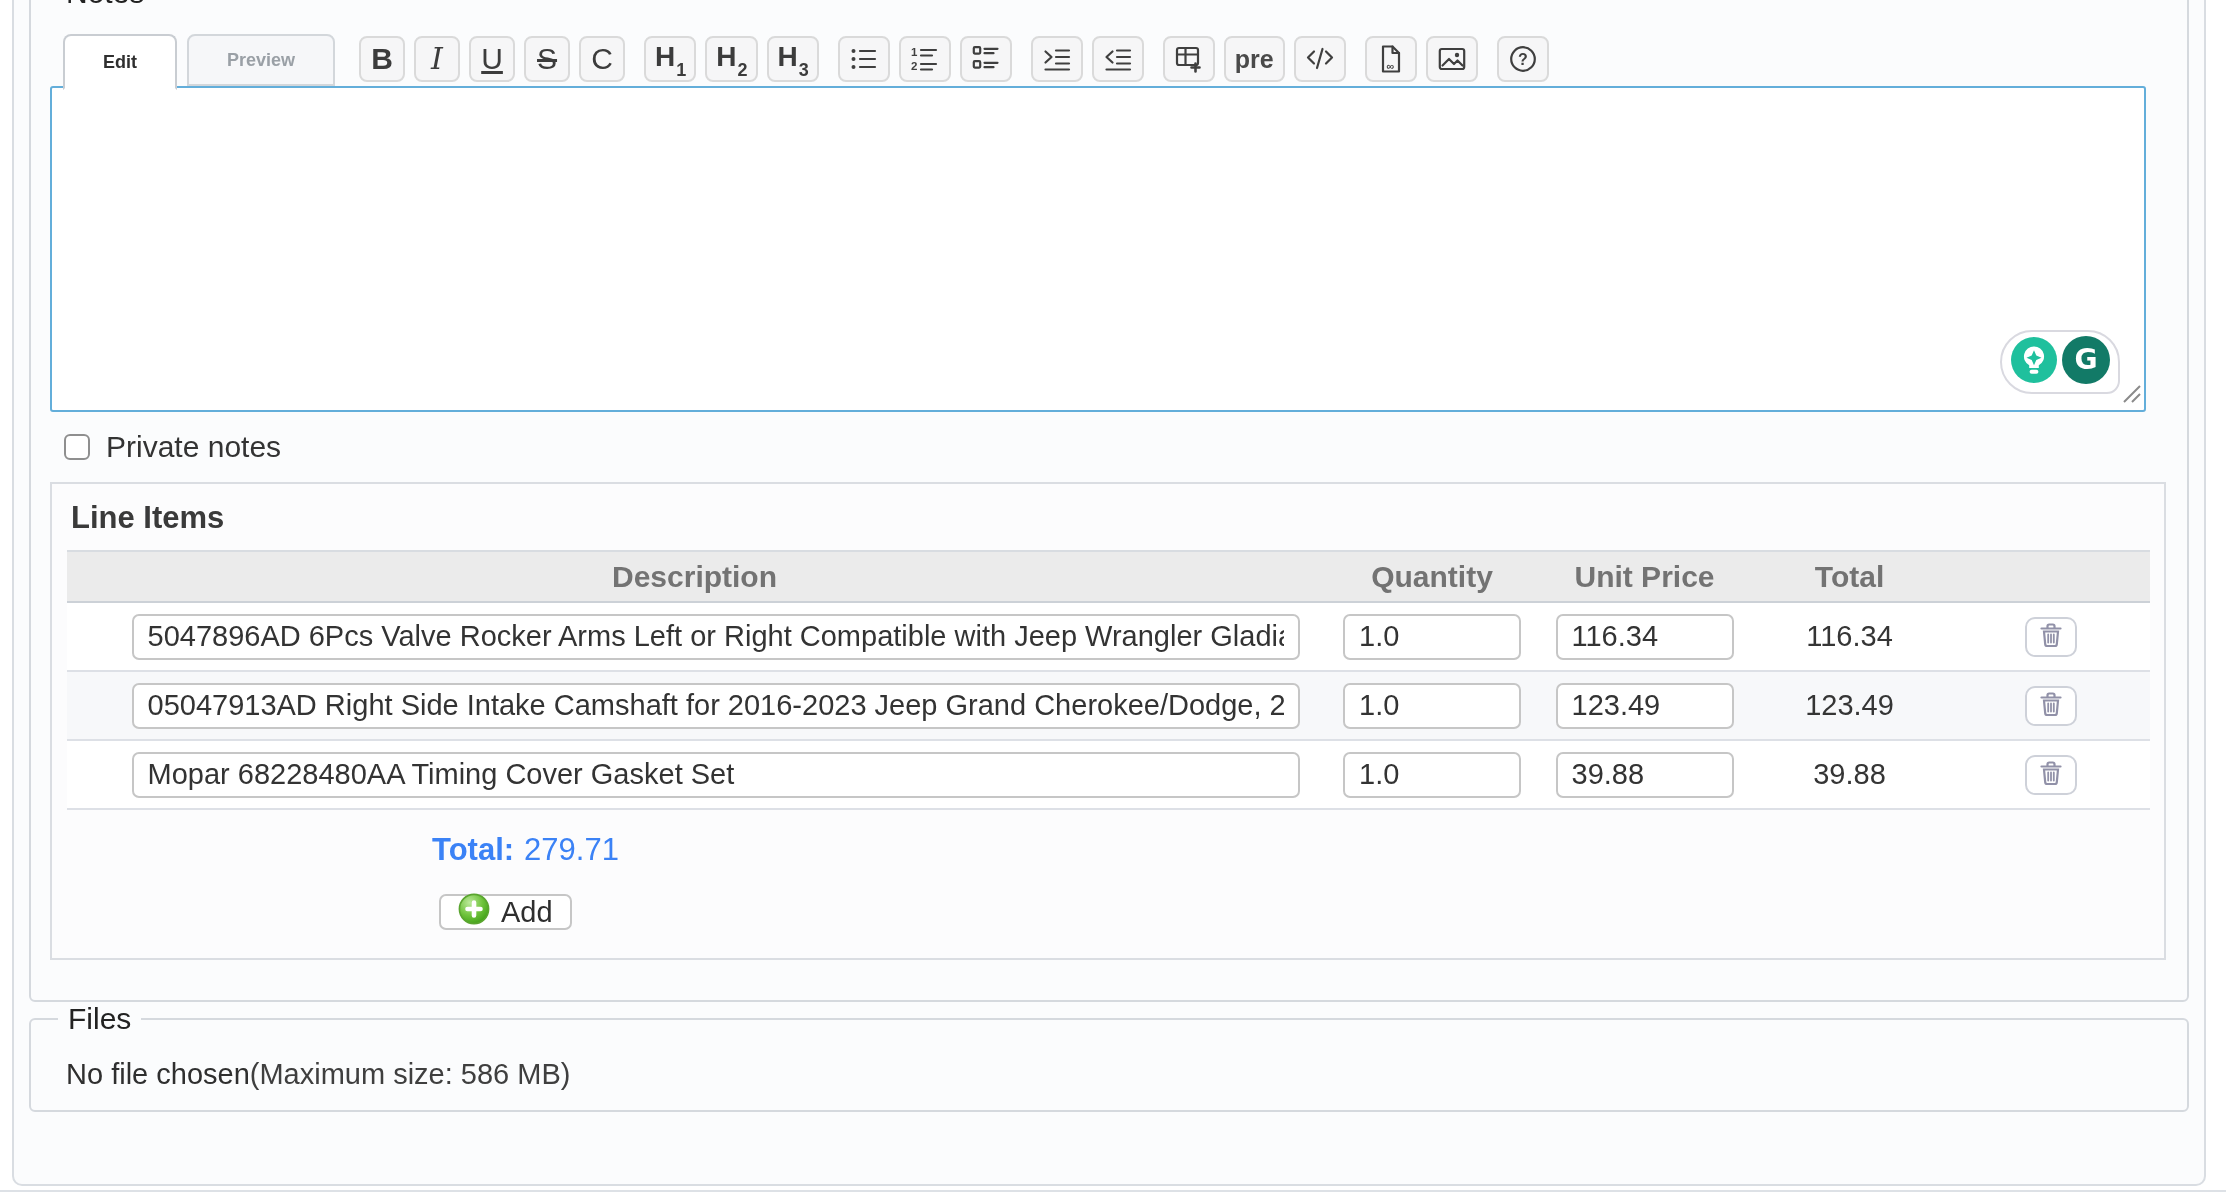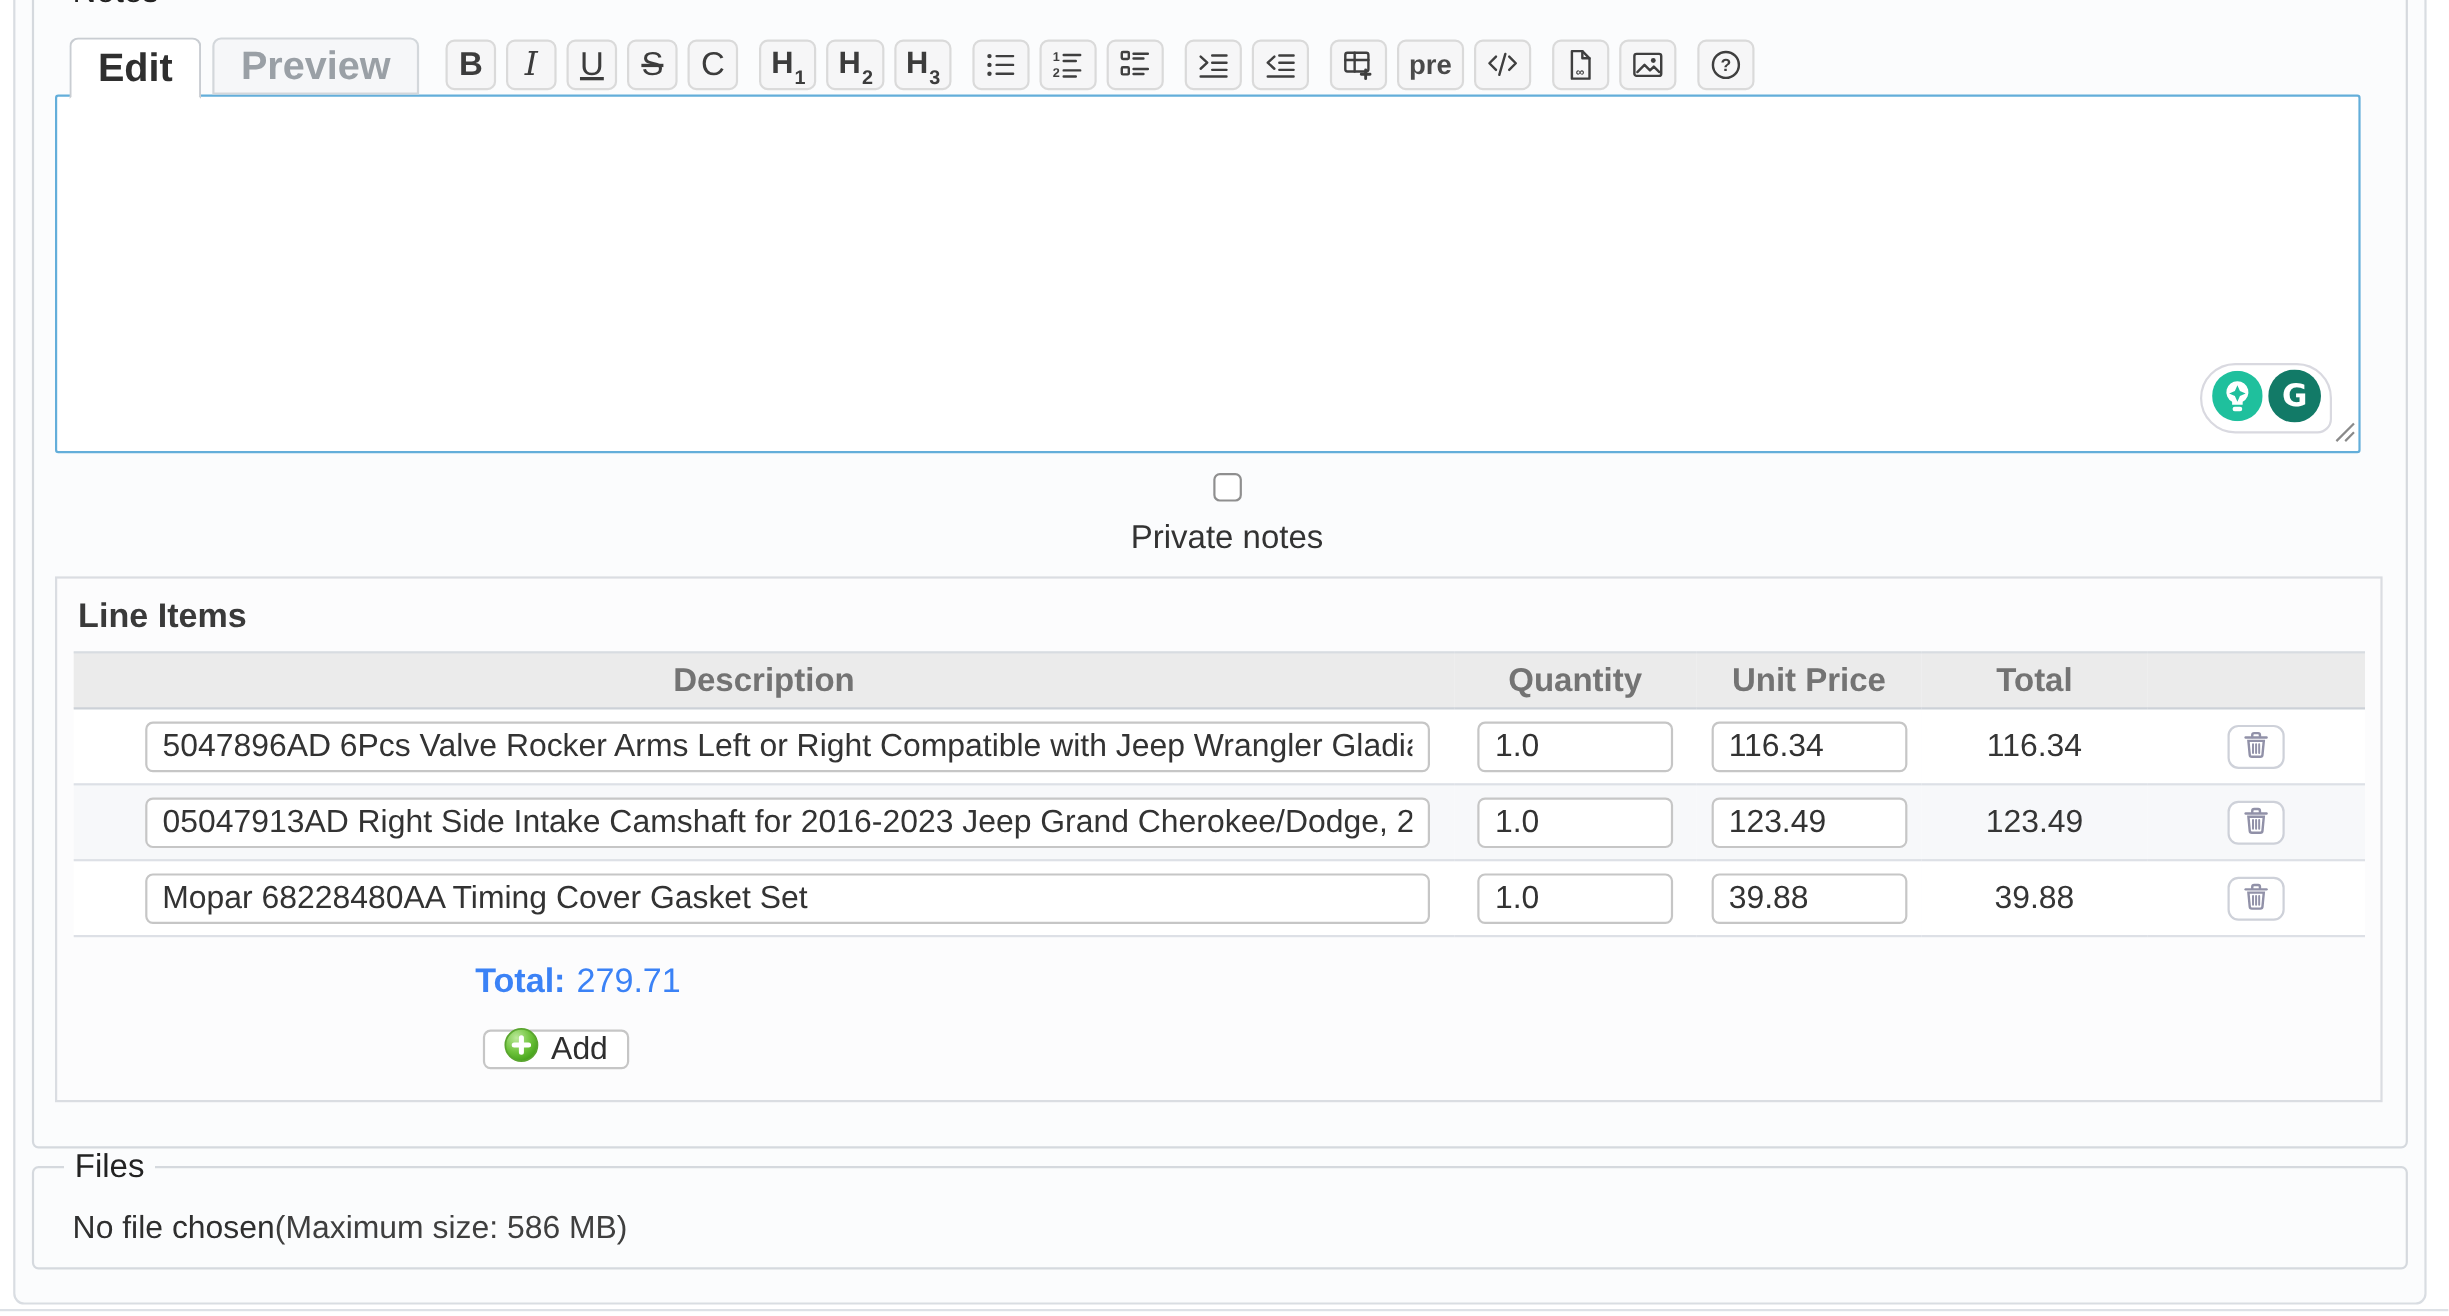--- a/index.html
+++ b/index.html
@@ -13,22 +13,22 @@
 
   fieldset.fs { border:2px solid #d5d9de; border-radius:6px; margin:0 15px; }
   fieldset.fs legend { font-size:30px; color:#222; padding:0 10px; margin-left:6px; }
 
   .notes-fs { margin-top:44px; padding:20px 20px 40px 19px; }
 
   
   .editor { position:relative; }
   .editor-top { display:flex; align-items:flex-end; height:58px; position:relative;
                 z-index:2; margin-bottom:-2px; }
-  .tab { height:54px; display:flex; align-items:center; padding:0 24px;
-         font-size:36px; font-weight:bold; border:2px solid #c9cdd2;
+  .tab { height:54px; display:flex; align-items:center; padding:0 38px;
+         font-size:18px; font-weight:bold; border:2px solid #c9cdd2;
          border-radius:8px 8px 0 0; cursor:default; }
   .tab-active { background:#fff; border-bottom:2px solid #fff; height:56px;
                 margin-bottom:-2px; color:#2f2f2f; z-index:3; margin-left:13px; }
   .tab-inactive { background:#f6f7f9; border-color:#d3d7db; color:#9aa0a6;
                   margin-left:10px; margin-bottom:2px; height:52px; }
   .jstoolbar { display:flex; align-items:center; margin-left:24px; margin-bottom:6px; }
   .btn-group { display:flex; gap:9px; margin-right:19px; }
   .jst-btn { min-width:46px; height:46px; padding:0 9px; border:2px solid #dadada;
              border-radius:8px; background:#f6f6f7; display:flex; align-items:center;
              justify-content:center; font-size:30px; color:#3c3c3c; cursor:pointer;
@@ -49,21 +49,21 @@
   textarea.notes { display:block; width:2096px; height:326px; border:2px solid var(--accent,#63aeda);
                    border-radius:3px; background:#fff; resize:none; outline:none;
                    font-size:29px; padding:14px 18px;
                    font-family:"Liberation Sans","DejaVu Sans",sans-serif; }
   .grammarly { position:absolute; right:26px; bottom:18px; width:120px; height:64px;
                background:#fff; border:2px solid #d9d9e0;
                border-radius:34px 34px 14px 34px; display:flex; align-items:center;
                justify-content:center; gap:5px; }
   .resize-handle { position:absolute; right:4px; bottom:4px; }
 
-  .private-row { display:flex; align-items:center; gap:16px; margin:18px 0 0 14px;flex-direction:column; }
+  .private-row { display:flex; align-items:center; gap:16px; margin:18px 0 0 14px; }
   .private-row input[type=checkbox] { width:26px; height:26px; appearance:none;
       border:2px solid #8f8f8f; border-radius:6px; background:#fff; }
   .private-row span { font-size:30px; color:#333; }
 
   
   .line-items-panel { margin-top:18px; width:2116px; border:2px solid #dadde2;
                       border-radius:0; background:#fcfcfd; padding:16px 0 28px 15px; }
   .li-title { font-size:31px; font-weight:bold; color:#3a3a3a; margin-left:4px; }
   table.li { border-collapse:collapse; margin-top:14px; width:2083px; table-layout:fixed; }
   col.c-desc { width:1255px; } col.c-qty { width:220px; } col.c-price { width:205px; }

